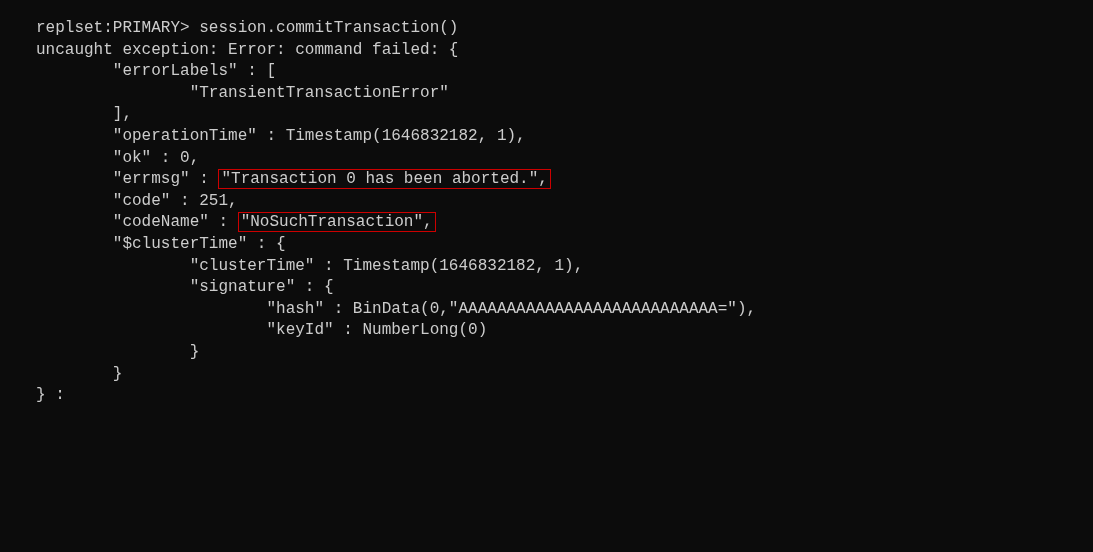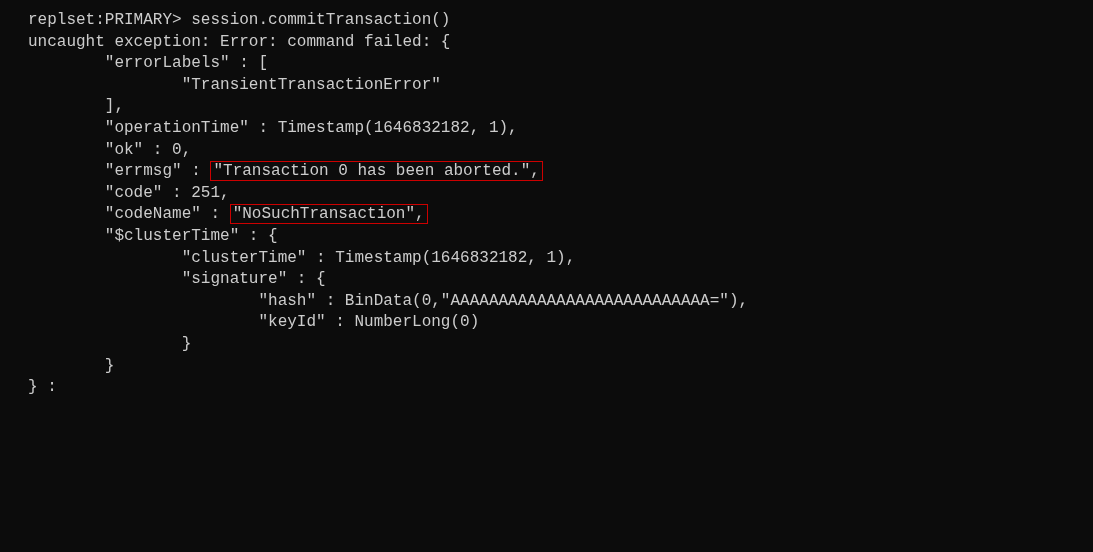--- a/index.html
+++ b/index.html
@@ -8,21 +8,21 @@
       background-color: #0c0c0c;
       color: #cccccc;
       font-family: 'Consolas', 'Courier New', monospace;
       font-size: 16px;
       line-height: 1.35;
       width: 1093px;
       height: 552px;
       overflow: hidden;
     }
     pre {
-      margin: 8px;
+      margin: 16px;
       padding: 2px 20px;
       white-space: pre;
       font-family: inherit;
     }
     .highlight-box {
       border: 1px solid #cc0000;
       padding: 0 2px;
     }
   </style>
 </head>

